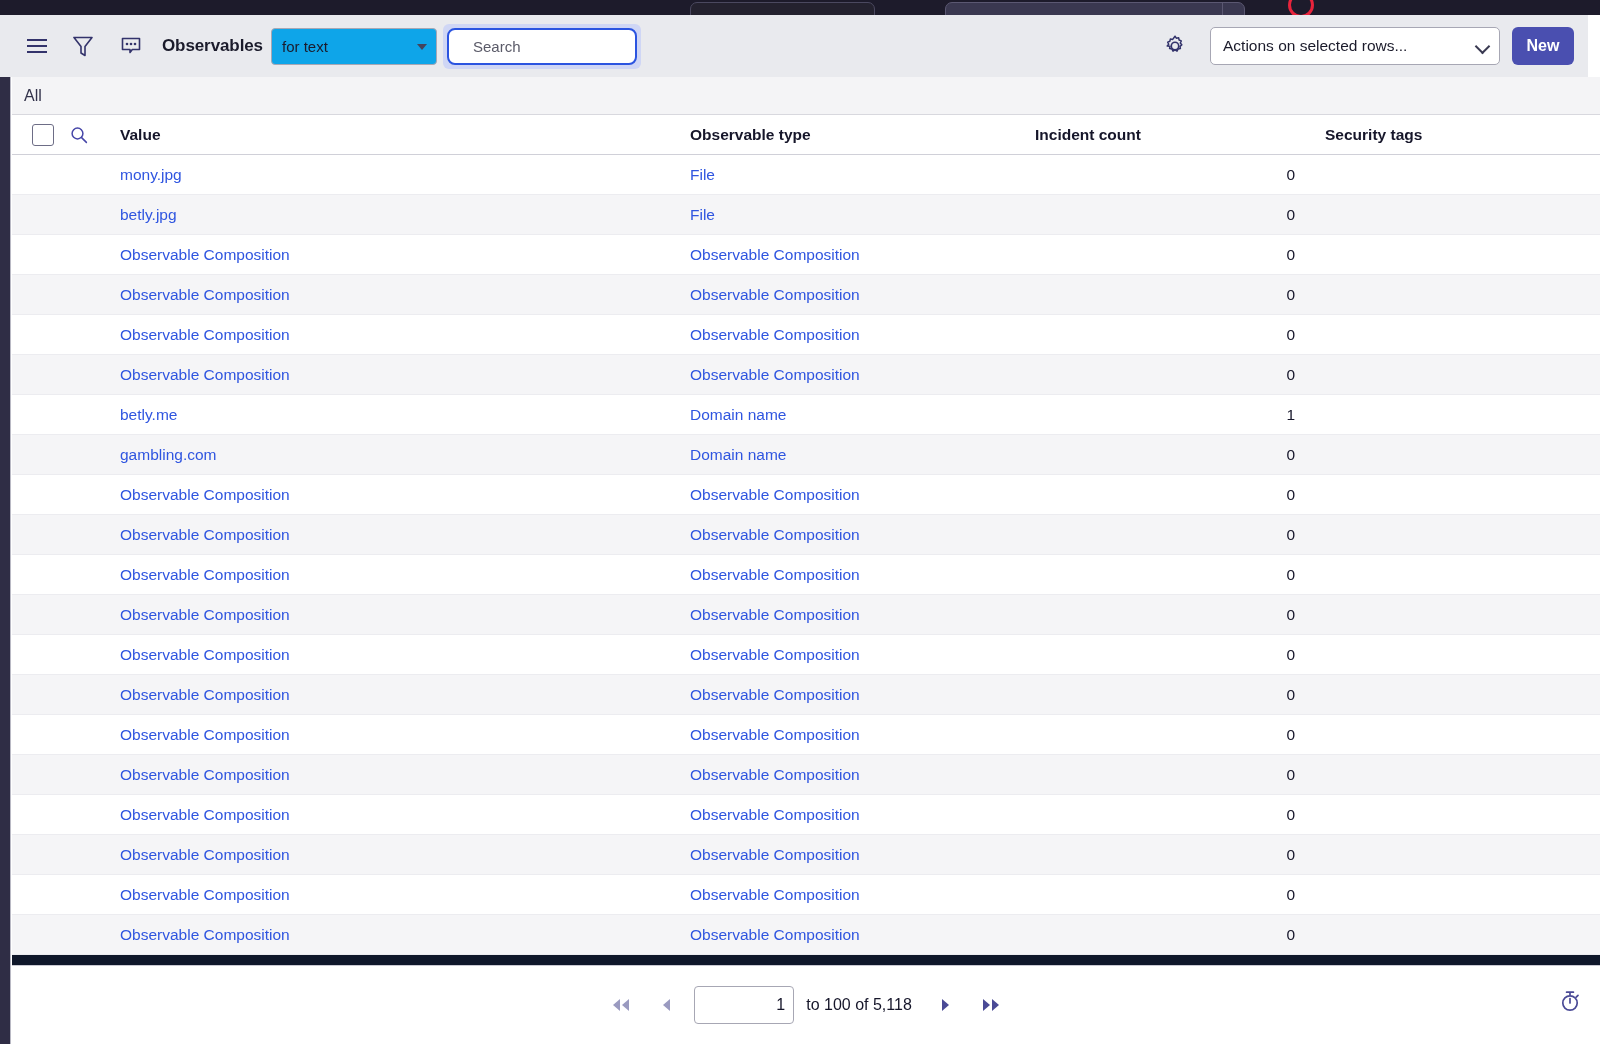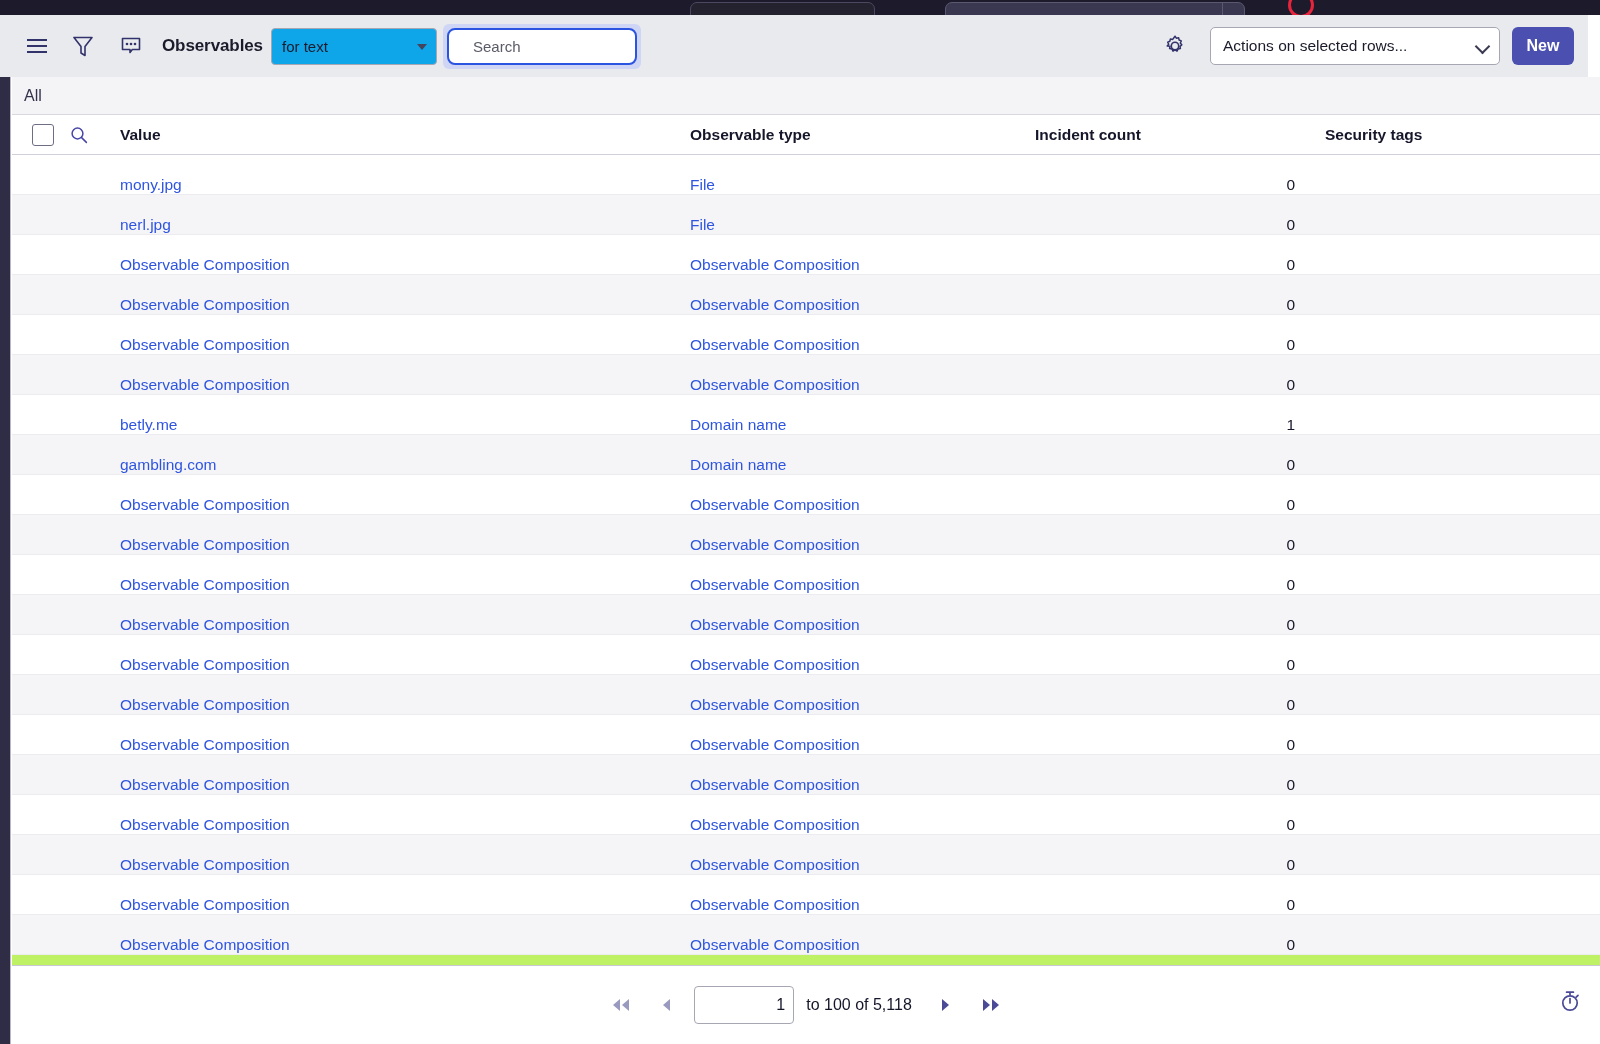--- a/index.html
+++ b/index.html
@@ -211,21 +211,21 @@
     display: flex; align-items: center;
     cursor: pointer;
   }
 
   
   .table-area {
     position: absolute;
     top: 115px; left: 12px;
     width: 1588px;
     height: 850px;
-    background: #bef264;
+    background: #0f172a;
     overflow: hidden;
   }
   .thead {
     height: 40px;
     background: #ffffff;
     border-bottom: 1px solid #d0d0d8;
     display: flex;
     align-items: center;
   }
   .col-sel { width: 108px; flex: 0 0 auto; display: flex; align-items: center; padding-left: 20px; gap: 16px; }
@@ -246,21 +246,21 @@
   .th {
     font-size: 15.5px;
     font-weight: bold;
     color: #16162a;
     white-space: nowrap;
   }
 
   .trow {
     height: 40px;
     display: flex;
-    align-items: flex-end;
+    align-items: center;
     border-bottom: 1px solid #ececf0;
   }
   .trow.odd  { background: #ffffff; }
   .trow.even { background: #f5f5f7; }
 
   .cell-link {
     font-size: 15.5px;
     color: #2f55e0;
     cursor: pointer;
     white-space: nowrap;
@@ -432,21 +432,21 @@
           <div class="col-sel"></div>
           <div class="col-value"><span class="cell-link">mony.jpg</span></div>
           <div class="col-type"><span class="cell-link">File</span></div>
           <div class="col-count">
             <span class="cell-num">0</span>
           </div>
           <div class="col-tags"><span class="cell-num"></span></div>
         </div>
         <div class="trow even">
           <div class="col-sel"></div>
-          <div class="col-value"><span class="cell-link">nerl.jpg</span></div>
+          <div class="col-value"><span class="cell-link">betly.jpg</span></div>
           <div class="col-type"><span class="cell-link">File</span></div>
           <div class="col-count">
             <span class="cell-num">0</span>
           </div>
           <div class="col-tags"><span class="cell-num"></span></div>
         </div>
         <div class="trow odd">
           <div class="col-sel"></div>
           <div class="col-value"><span class="cell-link">Observable Composition</span></div>
           <div class="col-type"><span class="cell-link">Observable Composition</span></div>

